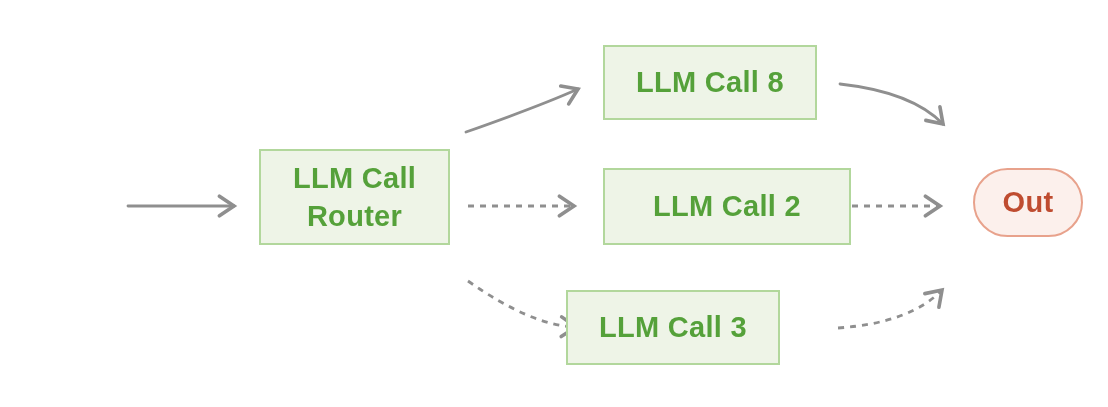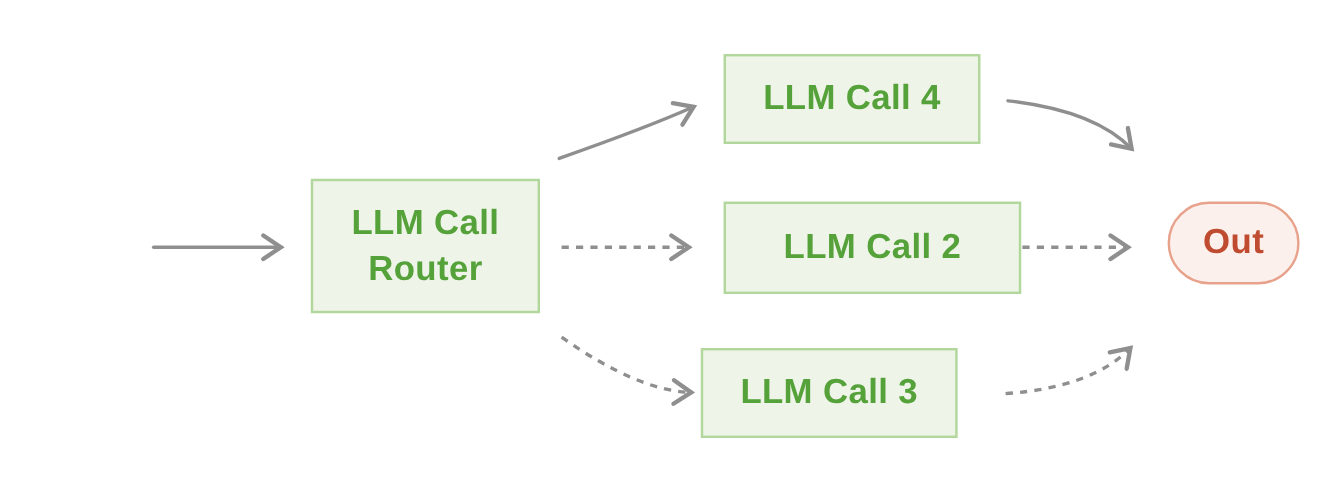--- a/index.html
+++ b/index.html
@@ -54,24 +54,24 @@
     background: var(--green-fill, #eef4e7);
     border: 2px solid var(--green-border, #b2d79c);
     color: var(--green-text, #55a13a);
   }
   .node.pink {
     background: var(--pink-fill, #fcf0ec);
     border: 2px solid var(--pink-border, #e8a28c);
     color: var(--red-text, #bf4c30);
   }
   .node-in     { left: 16px;  top: 165px; width: 87px;  height: 80px; border-radius: 42px; }
-  .node-router { left: 259px; top: 149px; width: 191px; height: 112px; }
+  .node-router { left: 259px; top: 149px; width: 191px; height: 96px; }
   .node-call1  { left: 603px; top: 45px;  width: 214px; height: 75px; }
   .node-call2  { left: 603px; top: 168px; width: 248px; height: 77px; }
-  .node-call3  { left: 584px; top: 290px; width: 214px; height: 75px; }
+  .node-call3  { left: 566px; top: 290px; width: 214px; height: 75px; }
   .node-out    { left: 973px; top: 168px; width: 110px; height: 69px; border-radius: 38px; }
   .node-router span { padding: 0 10px; }
 </style>
 </head>
 <body>
 
 <div class="canvas">
 
   <svg class="edges" viewBox="0 0 1108 407" aria-hidden="true">
     <defs>
@@ -87,21 +87,21 @@
     <path class="edge dashed" d="M 840 206 L 940 206" marker-end="url(#arrow)"></path>
     <path class="edge dashed" d="M 838 328 Q 910 323 942 290" marker-end="url(#arrow)"></path>
   </svg>
 
 
   <div class="node green node-router">
     <span>LLM Call Router</span>
   </div>
 
   <div class="node green node-call1">
-    <span>LLM Call 4</span>
+    <span>LLM Call 8</span>
   </div>
 
   <div class="node green node-call2">
     <span>LLM Call 2</span>
   </div>
 
   <div class="node green node-call3">
     <span>LLM Call 3</span>
   </div>
 

